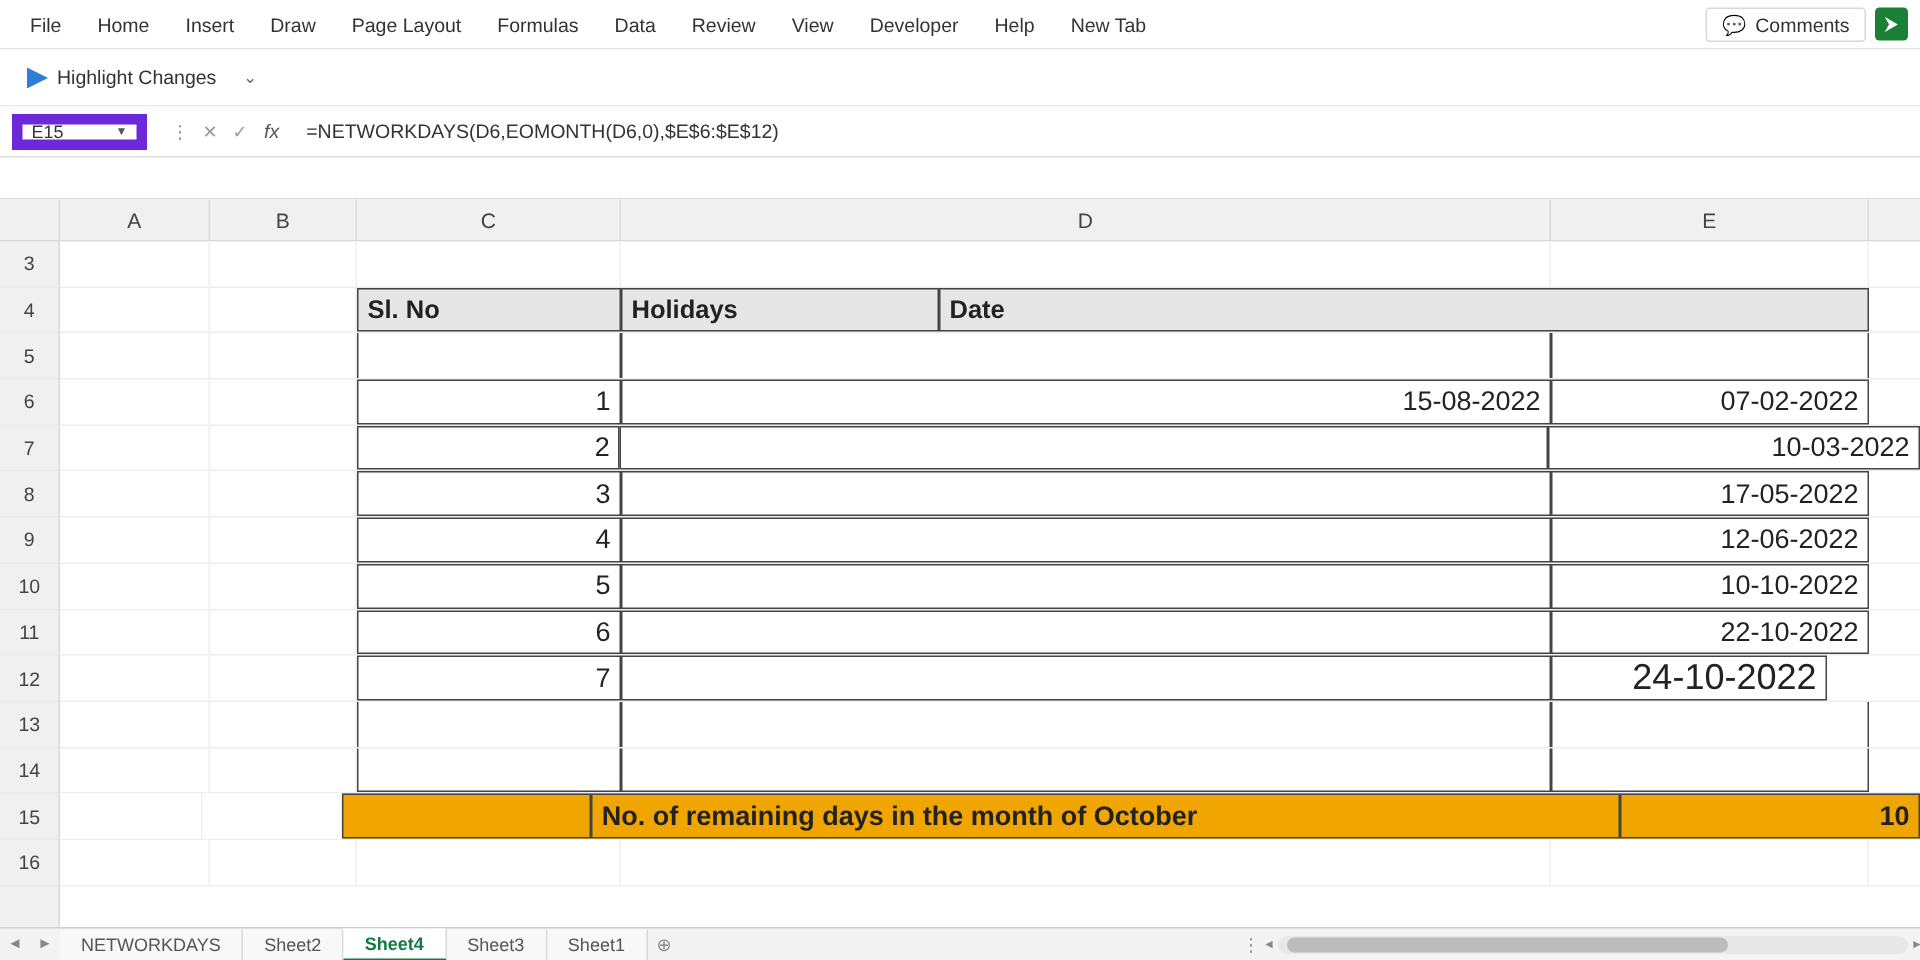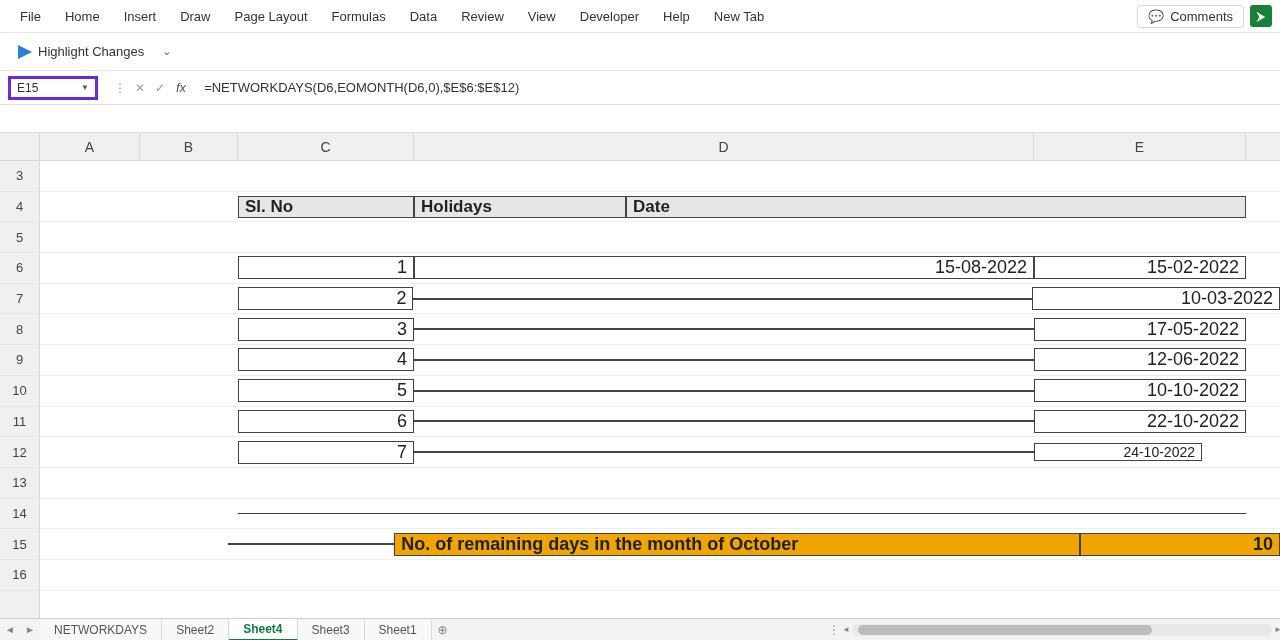--- a/index.html
+++ b/index.html
@@ -12,42 +12,42 @@
 .comments-btn .ic { font-size: 13px; }
 .green-badge { width: 22px; height: 22px; background: #1a7f37; border-radius: 3px; margin-left: 6px; display:flex; align-items:center; justify-content:center; color:#fff; font-size:11px; font-weight:bold; }
 
 .toolbar { background: #fff; height: 38px; display: flex; align-items: center; padding: 0 12px; border-bottom: 1px solid #e8e8e8; gap: 6px; }
 .toolbar .highlight-btn { display: flex; align-items: center; gap: 6px; padding: 4px 6px; font-size: 13px; color: #333; cursor: pointer; }
 .toolbar .highlight-btn .hicon { width: 14px; height: 14px; background: #2e7dd6; clip-path: polygon(50% 0, 100% 100%, 0 100%); display:inline-block; transform: rotate(90deg); }
 .toolbar .overflow { font-size: 11px; color: #666; padding: 0 6px; cursor:pointer; }
 
 .formula-bar { background: #fff; height: 62px; display: flex; align-items: flex-start; border-bottom: 1px solid #dcdcdc; }
 .formula-bar .left-area { display:flex; align-items:center; gap:4px; padding: 6px 4px 6px 8px; height: 34px; border-bottom:1px solid #e0e0e0; }
-.name-box { width: 90px; height: 24px; border: 3px solid #6d28d9; background:#fff; display:flex; align-items:center; justify-content:space-between; padding: 0 6px; font-size: 12px; color:#333; cursor:text; }
+.name-box { width: 90px; height: 24px; border: 7px solid #6d28d9; background:#fff; display:flex; align-items:center; justify-content:space-between; padding: 0 6px; font-size: 12px; color:#333; cursor:text; }
 .name-box .dd { font-size: 8px; color:#555; }
 .fx-sep { width:6px; }
 .fx-btn { width: 16px; height: 24px; display:flex; align-items:center; justify-content:center; font-size:12px; color:#888; cursor:pointer; }
 .fx-cancel { color:#9b9b9b; }
 .fx-check { color:#9b9b9b; }
 .fx-label { font-style: italic; font-size: 13px; color:#555; padding: 0 4px; cursor:pointer; }
 .formula-area-wrap { flex:1; display:flex; flex-direction:column; }
 .formula-input-row { display:flex; align-items:center; height:34px; border-bottom:1px solid #e0e0e0; }
 .formula-input { flex:1; font-size: 13px; color:#333; padding: 4px 10px; cursor:text; background:#fff; }
 .formula-expand { flex:1; background:#fff; }
 
 .sheet-area { background:#fff; position:relative; height: calc(640px - 28px - 38px - 62px - 22px); }
 
 .corner { position:absolute; left:0; top:0; width:40px; height:28px; background:#f0f0f0; border-right:1px solid #d8d8d8; border-bottom:1px solid #d8d8d8; }
 .col-headers { position:absolute; left:40px; top:0; right:0; height:28px; display:flex; background:#f0f0f0; border-bottom:1px solid #d8d8d8; }
 .col-h { border-right:1px solid #d8d8d8; display:flex; align-items:center; justify-content:center; font-size:14px; color:#444; }
 .row-headers { position:absolute; left:0; top:28px; width:40px; bottom:0; background:#f0f0f0; border-right:1px solid #d8d8d8; }
 .row-h { border-bottom:1px solid #e8e8e8; display:flex; align-items:center; justify-content:center; font-size:13px; color:#444; height:30.7px; }
 
 .grid { position:absolute; left:40px; top:28px; right:0; bottom:0; background:#fff; }
-.row { display:flex; height:30.7px; border-bottom:1px solid #eee;align-items:center; }
+.row { display:flex; height:30.7px; border-bottom:1px solid #eee; }
 .cell { border-right:1px solid #eee; padding: 0 6px; display:flex; align-items:center; font-size:15px; color:#222; overflow:hidden; }
 
 .thick { border:1px solid #444 !important; }
 .thick-lr { border-left:1px solid #444; border-right:1px solid #444; }
 .thick-b { border-bottom:1px solid #444; }
 .hdr-cell { background:#e6e6e6; font-weight:bold; font-size:17px; }
 .right { justify-content:flex-end; }
 .bold { font-weight:bold; font-size:18px; }
 .highlight-row .cell { background:#f0a500; }
 
@@ -166,21 +166,21 @@
         <div class="cell" style="width:98px"></div>
         <div class="cell thick-lr right" style="width:176px"></div>
         <div class="cell thick-lr right" style="width:620px"></div>
         <div class="cell thick-lr right" style="width:212px"></div>
       </div>
     <div class="row">
         <div class="cell" style="width:100px"></div>
         <div class="cell" style="width:98px"></div>
         <div class="cell thick right" style="width:176px; font-size:18px">1</div>
         <div class="cell thick right" style="width:620px; font-size:18px">15-08-2022</div>
-        <div class="cell thick right" style="width:212px; font-size:18px">15-02-2022</div>
+        <div class="cell thick right" style="width:212px; font-size:18px">07-02-2022</div>
       </div>
     <div class="row">
         <div class="cell" style="width:100px"></div>
         <div class="cell" style="width:98px"></div>
         <div class="cell thick right" style="width:176px; font-size:18px">2</div>
         <div class="cell thick right" style="width:620px; font-size:18px"></div>
         <div class="cell thick right" style="width:248px; font-size:18px">10-03-2022</div>
       </div>
     <div class="row">
         <div class="cell" style="width:100px"></div>
@@ -208,21 +208,21 @@
         <div class="cell" style="width:98px"></div>
         <div class="cell thick right" style="width:176px; font-size:18px">6</div>
         <div class="cell thick right" style="width:620px; font-size:18px"></div>
         <div class="cell thick right" style="width:212px; font-size:18px">22-10-2022</div>
       </div>
     <div class="row">
         <div class="cell" style="width:100px"></div>
         <div class="cell" style="width:98px"></div>
         <div class="cell thick right thick-b" style="width:176px; font-size:18px">7</div>
         <div class="cell thick right thick-b" style="width:620px; font-size:18px"></div>
-        <div class="cell thick right thick-b" style="width:168px; font-size:14px">24-10-2022</div>
+        <div class="cell thick right thick-b" style="width:184px; font-size:24px">24-10-2022</div>
       </div>
 
     <div class="row">
         <div class="cell" style="width:100px"></div>
         <div class="cell" style="width:98px"></div>
         <div class="cell thick-lr" style="width:176px"></div>
         <div class="cell thick-lr" style="width:620px"></div>
         <div class="cell thick-lr" style="width:212px"></div>
       </div>
     <div class="row">

